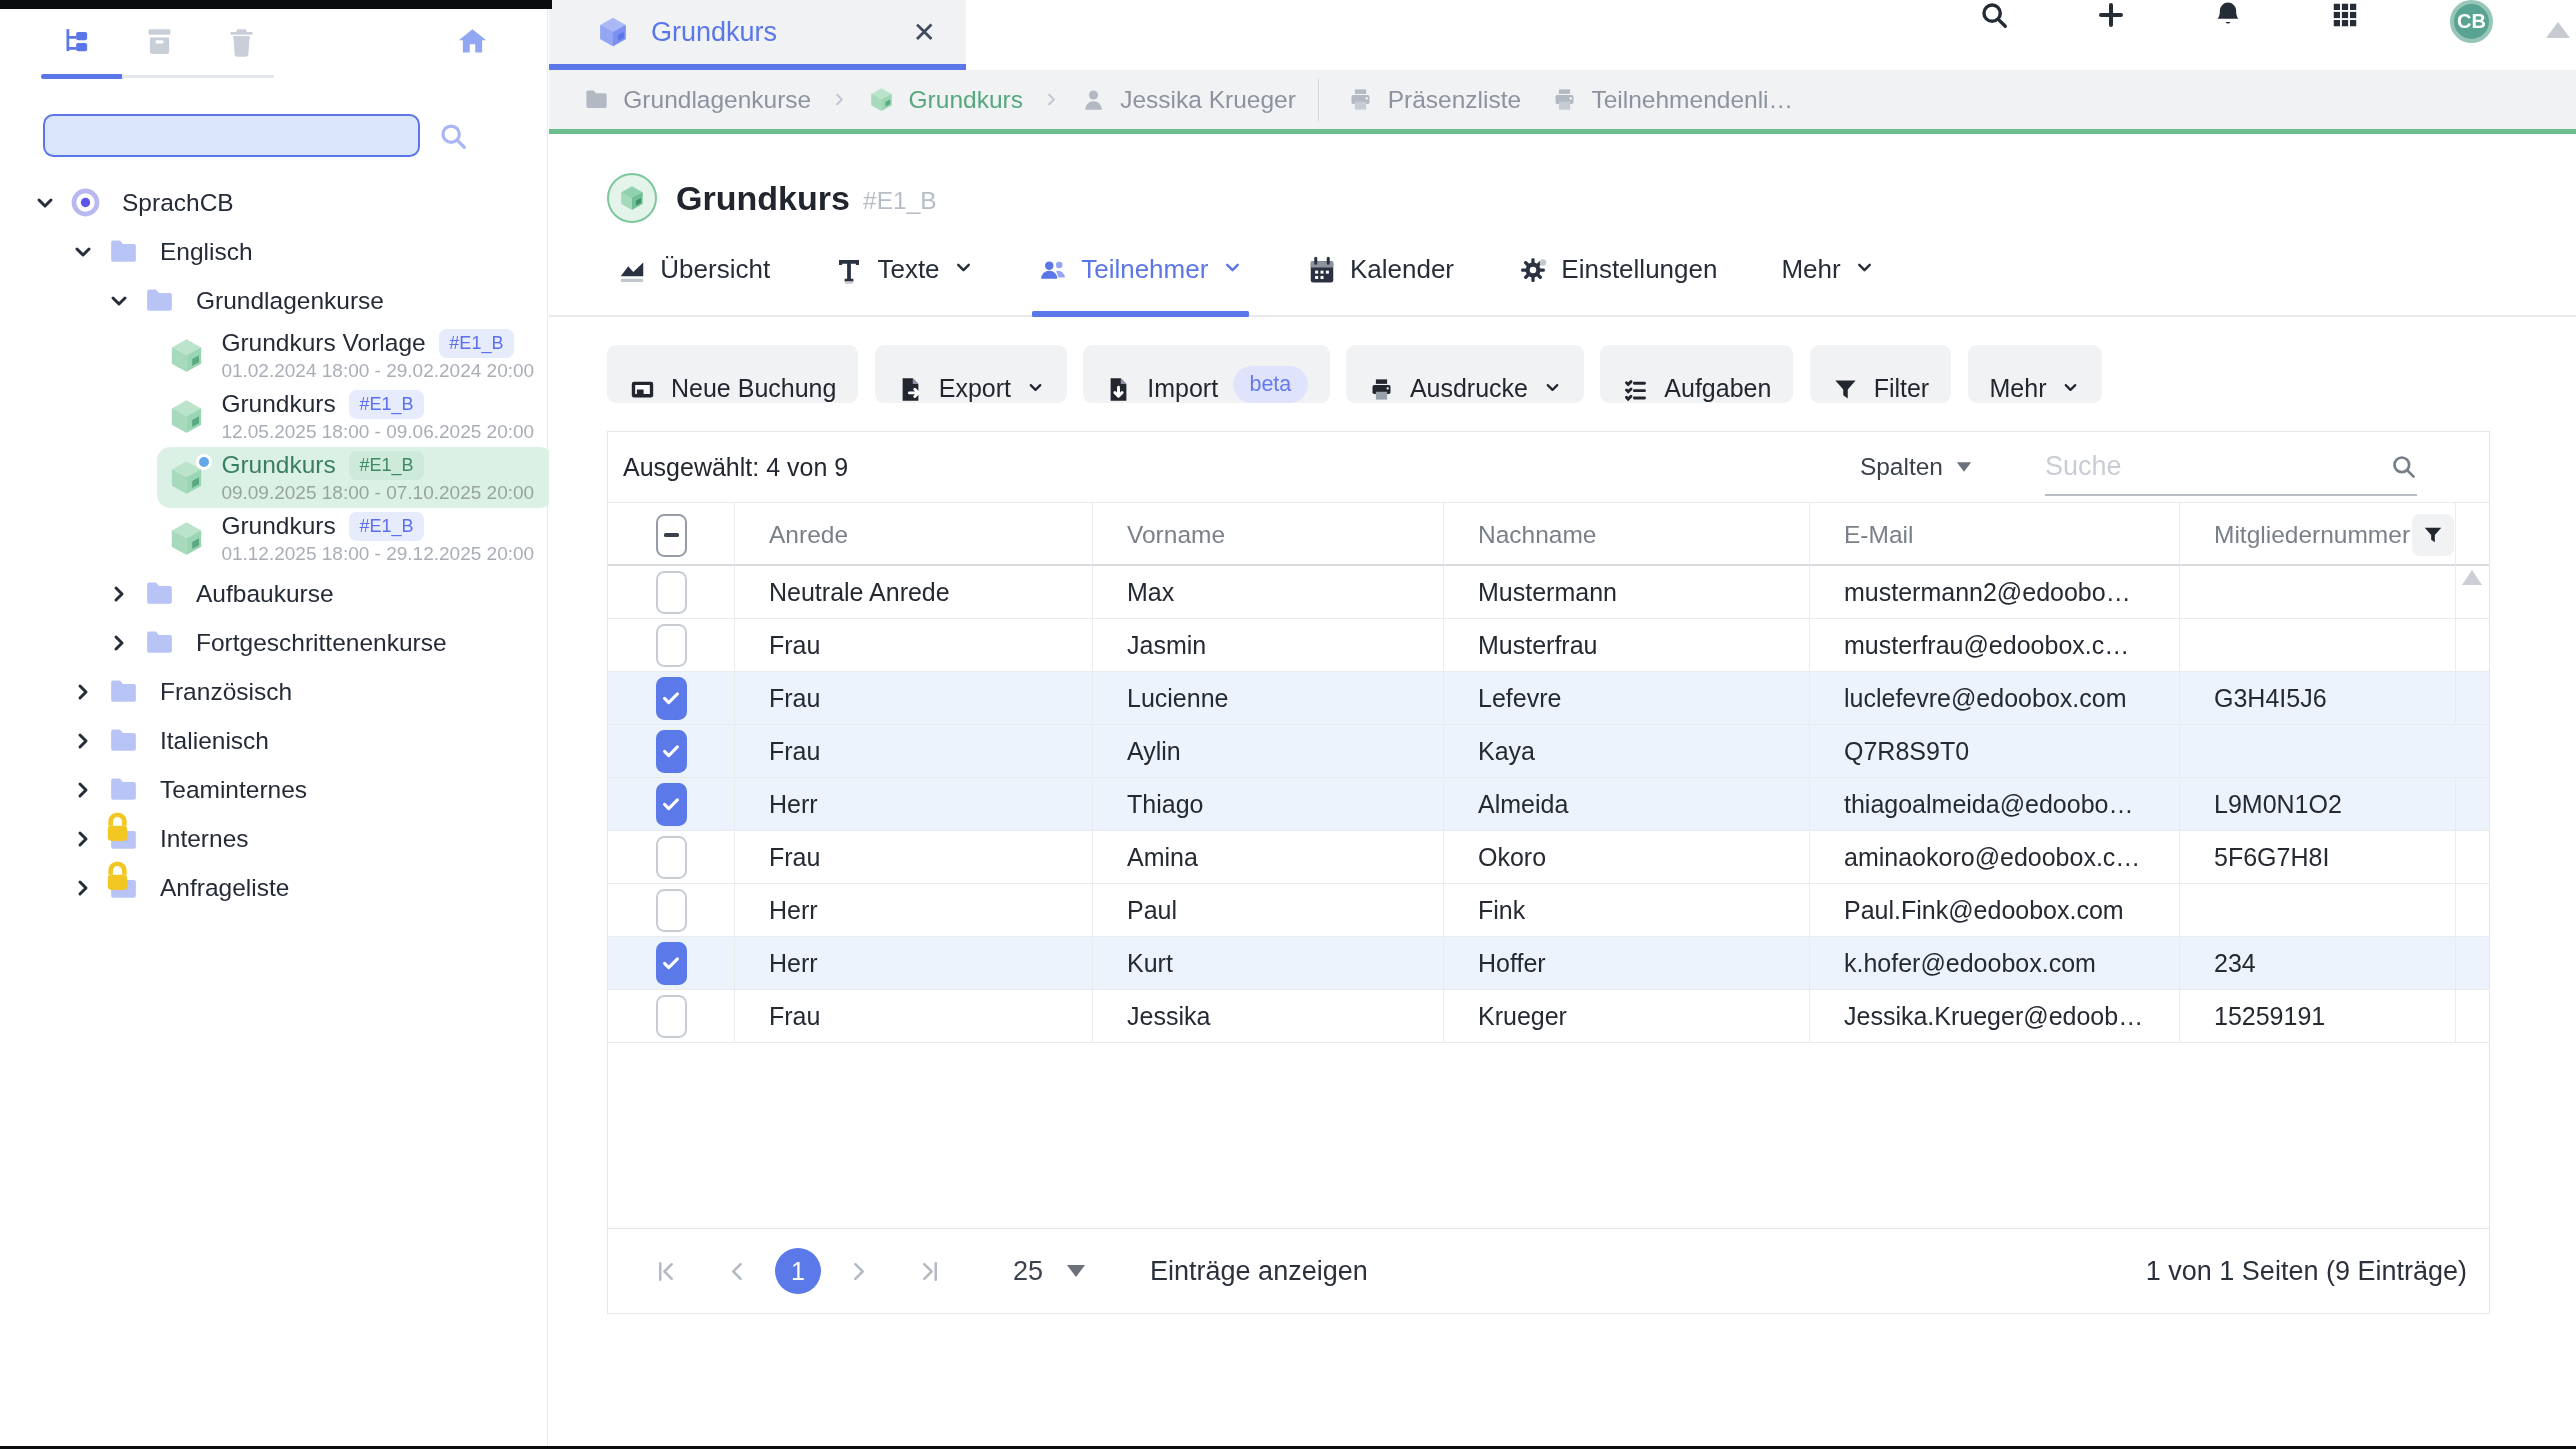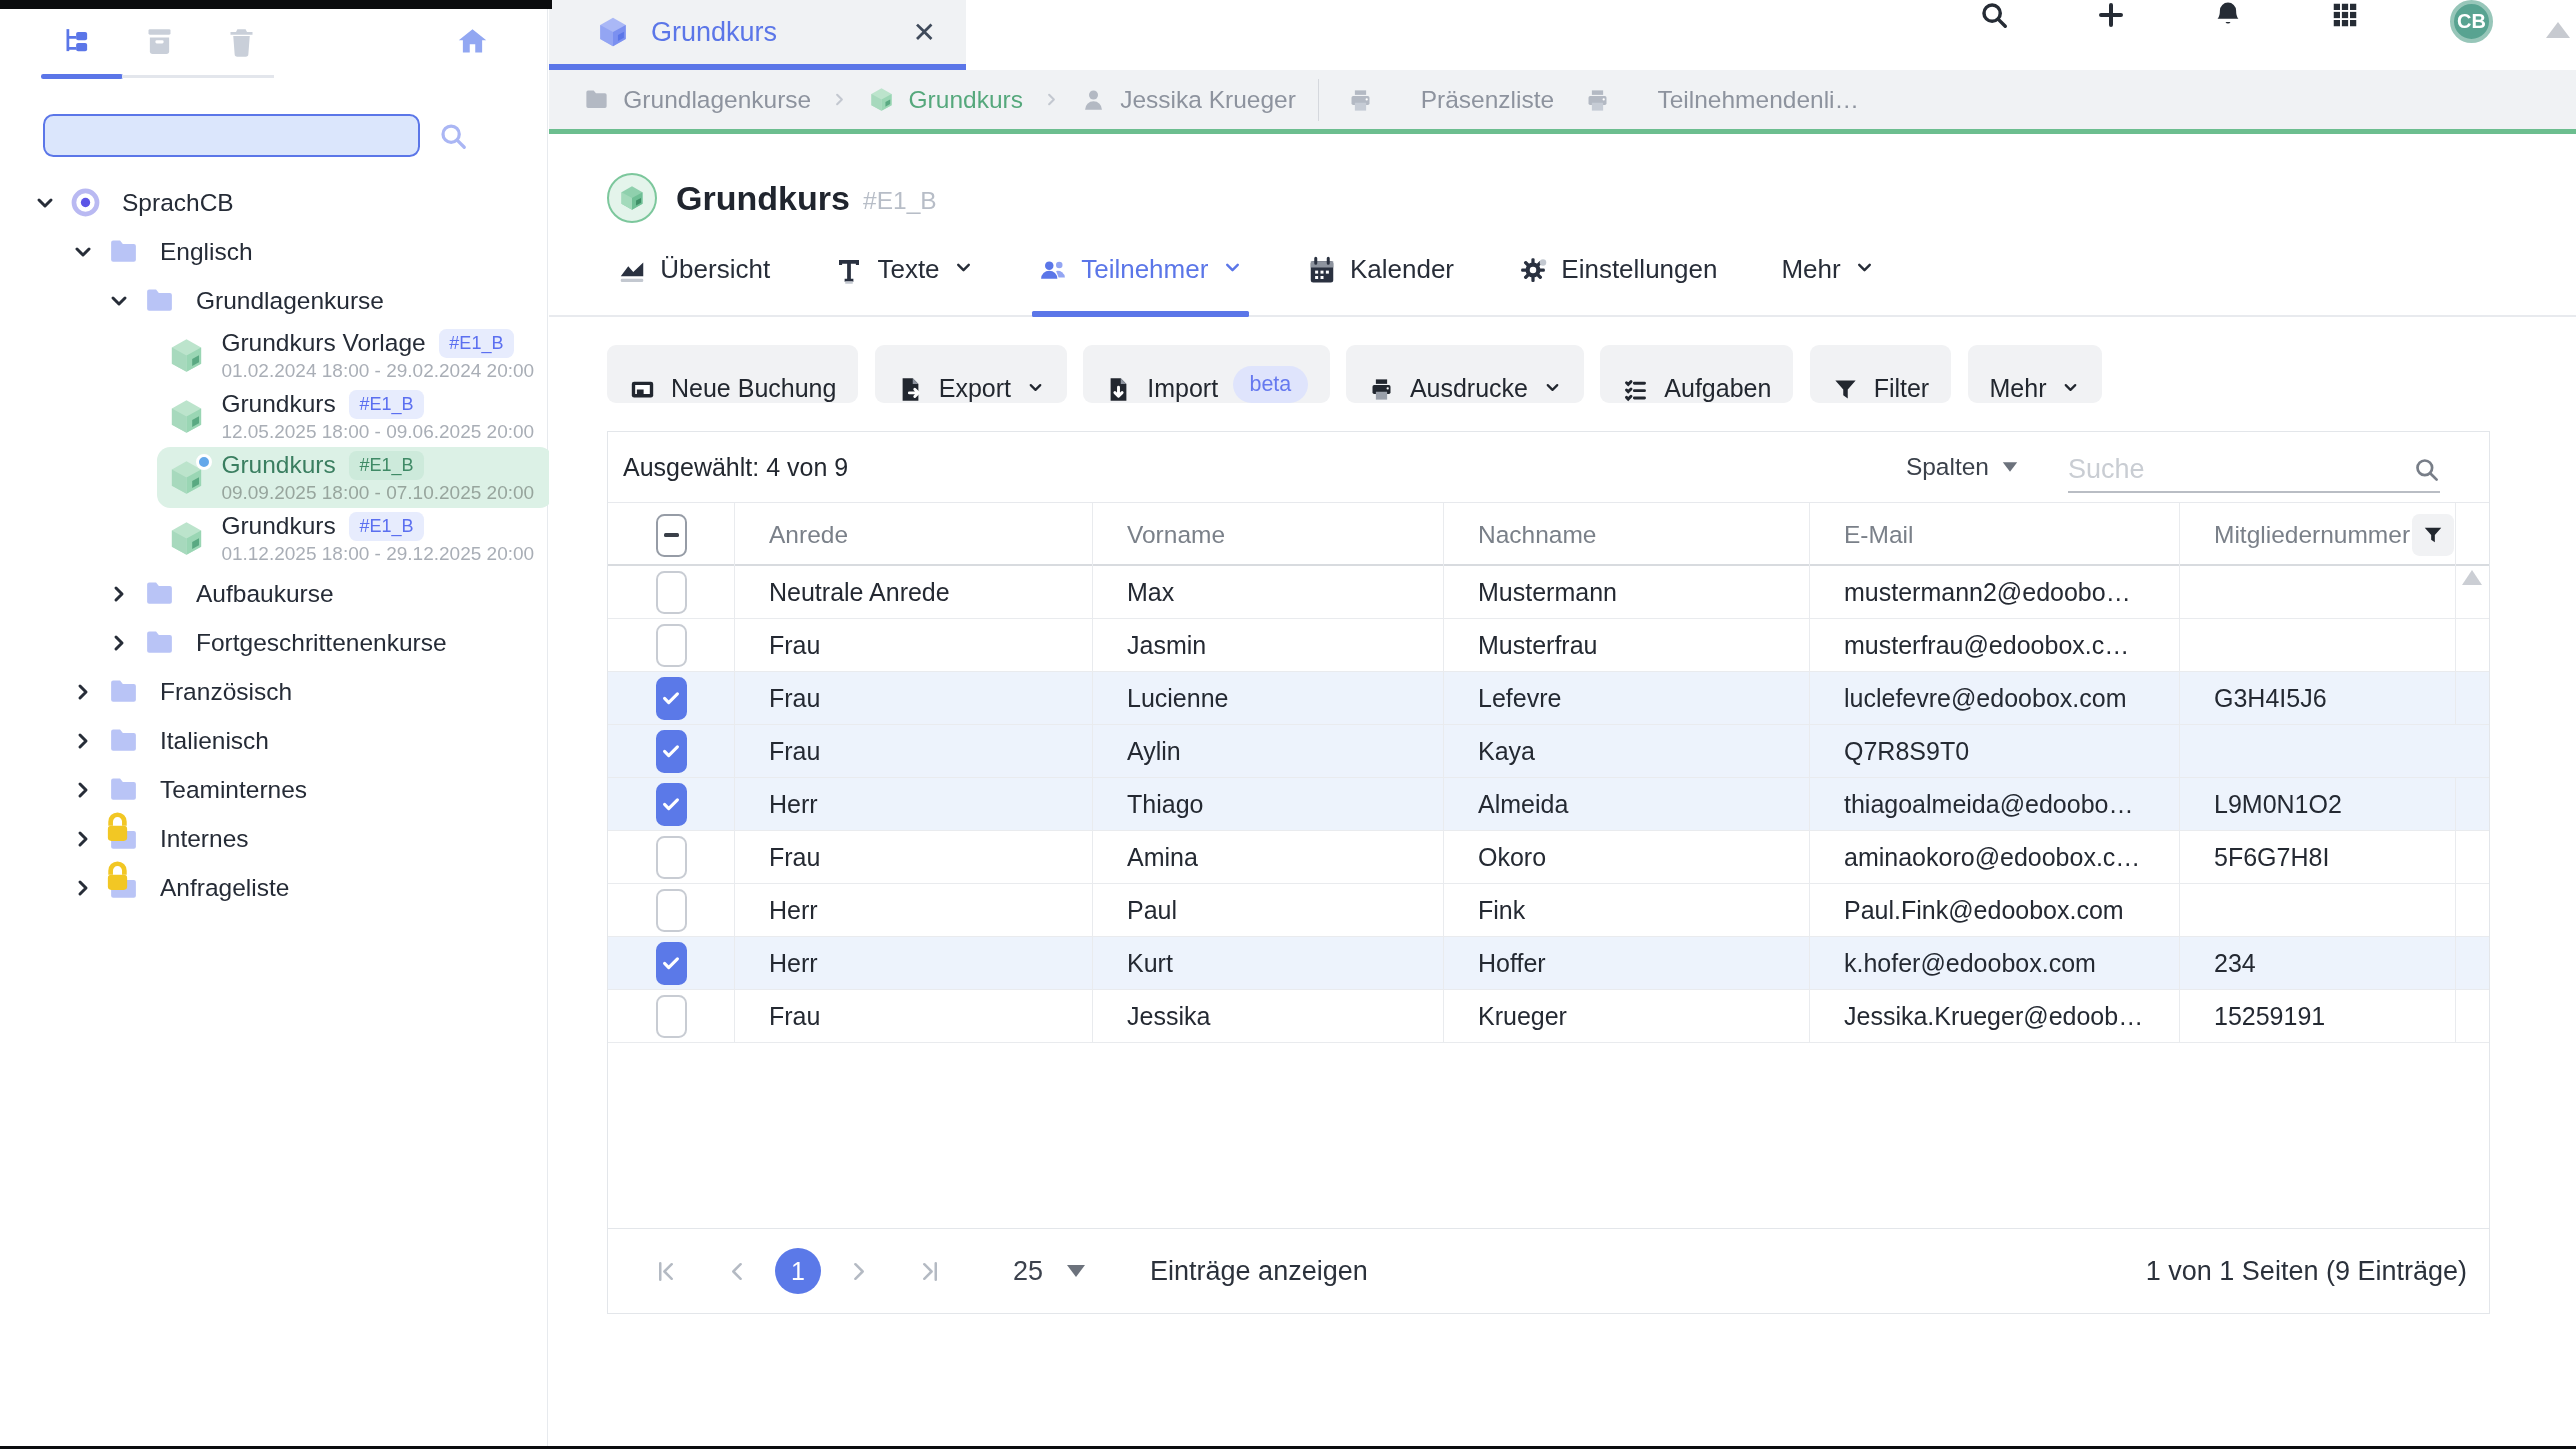--- a/index.html
+++ b/index.html
@@ -66,21 +66,21 @@
             color:#fff; font-size:20px; font-weight:bold; display:flex; align-items:center; justify-content:center; cursor:pointer; }
 
   .breadcrumbbar { height:64px; background:#f0f2f4; display:flex; align-items:center; padding:0 30px 0 34px;
                    border-bottom:5.2px solid #6cbe8f; font-size:24.5px; color:#8d939e; white-space:nowrap; }
   .crumb { display:flex; align-items:center; cursor:pointer; }
   .crumb svg { width:27px; height:27px; margin-right:13.3px; }
   .crumb.green { color:#55a87c; }
   .bsep { margin:0 19px; display:flex; }
   .bsep svg { width:19px; height:19px; stroke:#c3c8d0; }
   .bdivider { width:1.5px; height:42px; background:#d5d8dd; margin:0 28px 0 22px; }
-  .bdoc { display:flex; align-items:flex-end; cursor:pointer; margin-right:30px;gap:33px; }
+  .bdoc { display:flex; align-items:center; cursor:pointer; margin-right:30px; }
   .bdoc svg { width:27px; height:27px; margin-right:13.3px; }
 
   .content { padding-left:58px; }
   .title-row { margin-top:39px; display:flex; align-items:center; }
   .title-icon { width:50px; height:50px; border-radius:50%; background:#e4f4eb; border:2.2px solid #7cc79c;
                 display:flex; align-items:center; justify-content:center; }
   .title-icon svg { width:28px; height:28px; }
   .page-title { margin-left:19px; font-size:34px; font-weight:600; color:#20252e; }
   .page-code { margin-left:13.3px; margin-top:6px; font-size:24.5px; font-weight:500; color:#b7bdc7; }
 
@@ -100,22 +100,22 @@
   .tbtn svg { width:27px; height:27px; }
   .tbtn .caret svg { width:19px; height:19px; }
   .beta { background:#dfe4fc; color:#6679ef; font-size:21.5px; padding:6px 16.3px; border-radius:19px; font-weight:400; }
 
   
   .tablebox { margin-top:28px; width:1883px; border:1.5px solid #e3e6ea; background:#fff; }
   .controls { height:70px; display:flex; align-items:center; padding-left:15px; font-size:25px; color:#22272f; }
   .spalten { margin-left:auto; display:flex; align-items:center; gap:12px; font-size:24.5px; color:#3b414b; cursor:pointer; }
   .tri-down { width:0; height:0; border-left:9.6px solid transparent; border-right:9.6px solid transparent;
               border-top:12px solid #6c727c; }
-  .tsearch { width:372px; margin:0 49px; display:flex; align-items:center; border-bottom:2.2px solid #b9bdc4;
-             padding-bottom:6px; position:relative; top:6px; cursor:text; }
+  .tsearch { width:372px; margin:0 72px; display:flex; align-items:center; border-bottom:2.2px solid #b9bdc4;
+             padding-bottom:12px; position:relative; top:6px; cursor:text; }
   .tsearch .ph { font-size:27px; color:#c9cdd3; }
   .tsearch svg { margin-left:auto; width:27px; height:27px; color:#787e88; }
 
   .tgrid { display:grid; grid-template-columns:126px 358px 351px 366px 370px 276px 33px; align-items:center; }
   .thead { height:64px; border-top:1.5px solid #e7e9ed; border-bottom:2.2px solid #d8dbdf; color:#7a8089; font-size:24.5px; }
   .thead .hc { padding-left:34px; white-space:nowrap; overflow:hidden; display:flex; align-items:center; height:64px; }
   .cdiv { border-left:1.5px solid #e9ebee; }
   .rowt { height:53px; font-size:25px; color:#242932; border-bottom:1.5px solid #e9ebee; background:#fff; cursor:pointer; }
   .rowt.checked { background:#edf3fc; }
   .rowt .cell { padding-left:34px; white-space:nowrap; overflow:hidden; display:flex; align-items:center; height:52px; }

